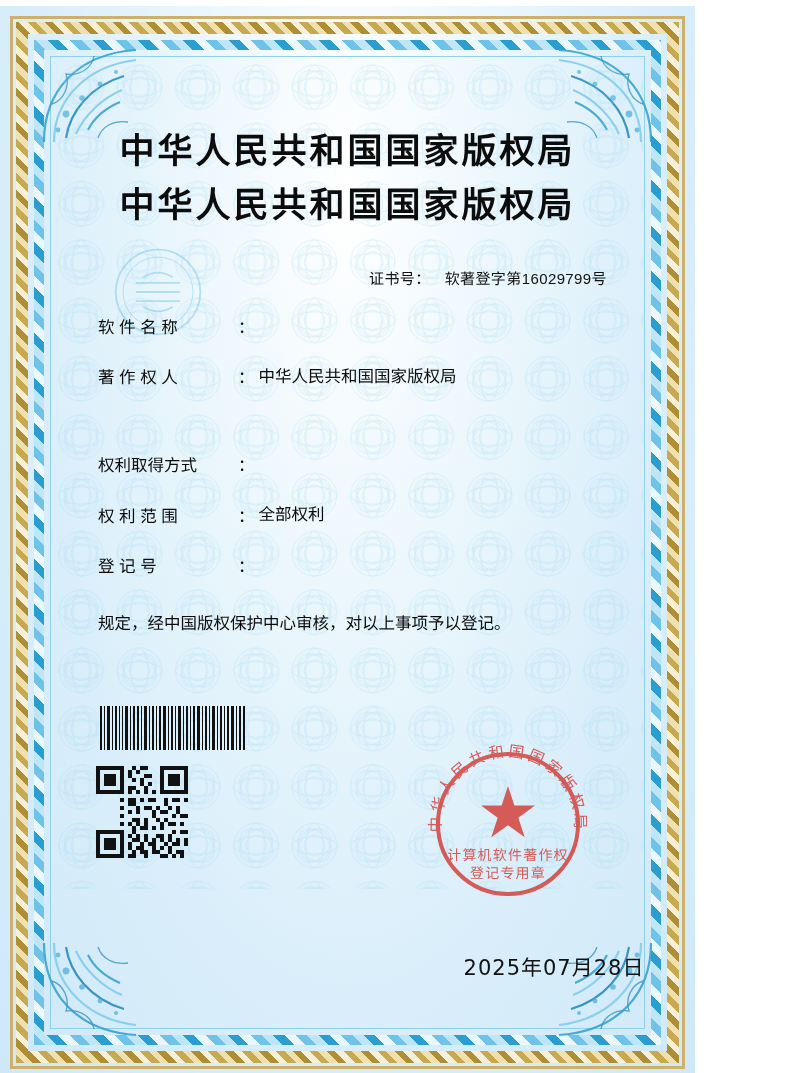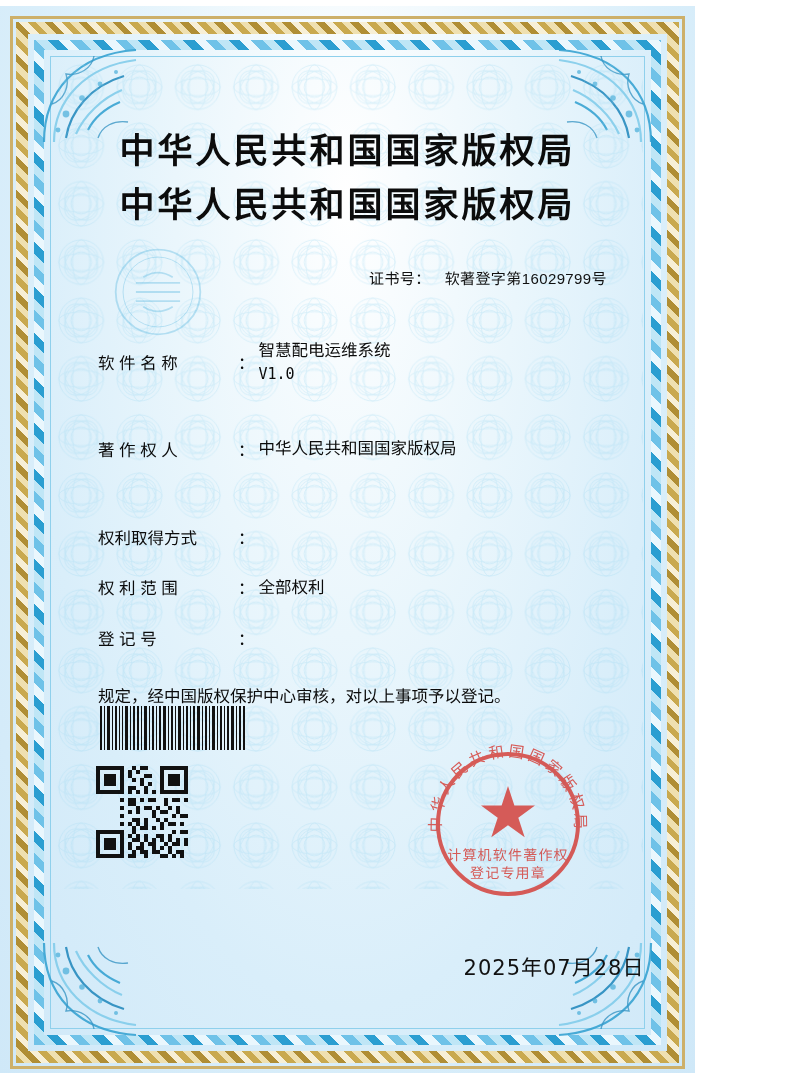--- a/index.html
+++ b/index.html
@@ -334,24 +334,20 @@
 
     <div class="cert-no">
       <span class="label">证书号：</span><span class="value">软著登字第16029799号</span>
     </div>
 
     <div class="fields">
 
       <div class="field-row">
         <span class="field-label">软 件 名 称</span>
         <span class="field-colon">：</span>
-        <span class="field-value">
-          <span>智慧配电运维系统</span>
-          <span class="ver">V1.0</span>
-        </span>
       </div>
 
       <div class="gap-mid"></div>
 
       <div class="field-row">
         <span class="field-label">著 作 权 人</span>
         <span class="field-colon">：</span>
         <span class="field-value">中华人民共和国国家版权局</span>
       </div>
 

